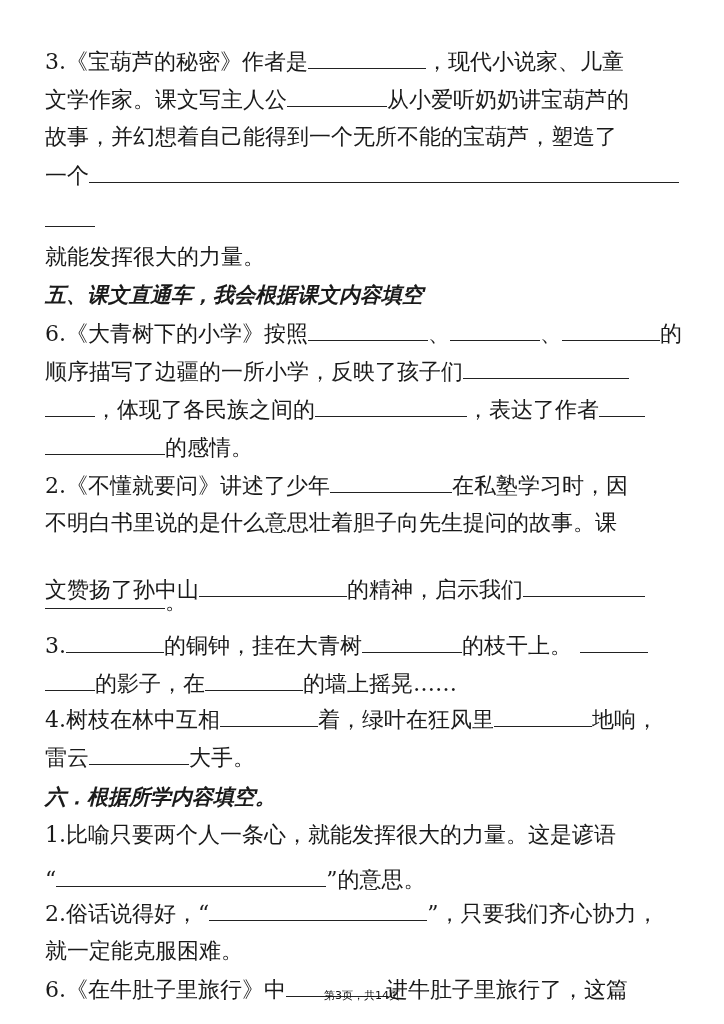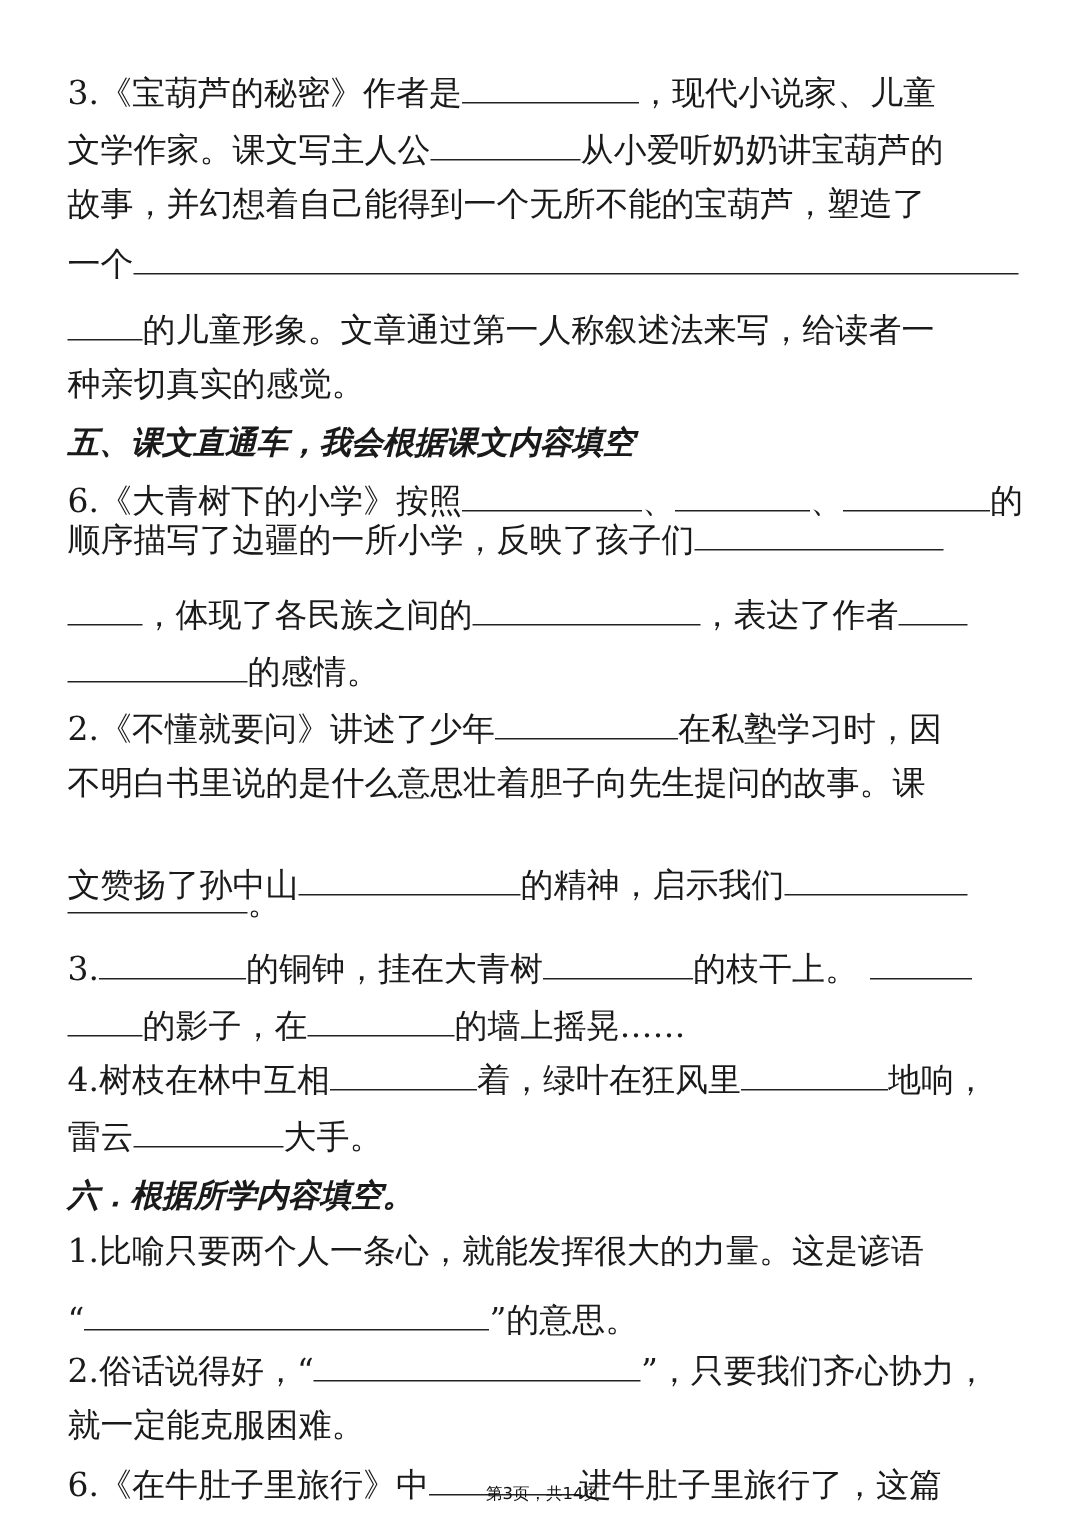--- a/index.html
+++ b/index.html
@@ -22,30 +22,30 @@
     <span class="txt">3.《宝葫芦的秘密》作者是</span><span class="blank" style="width:118px"></span><span class="txt">，现代小说家、儿童</span>
   </div>
   <div class="line" style="top:38px">
     <span class="txt">文学作家。课文写主人公</span><span class="blank" style="width:100px"></span><span class="txt">从小爱听奶奶讲宝葫芦的</span>
   </div>
   <div class="line" style="top:76px">故事，并幻想着自己能得到一个无所不能的宝葫芦，塑造了</div>
   <div class="line" style="top:114px">
     <span class="txt">一个</span><span class="blank" style="width:590px"></span>
   </div>
   <div class="line" style="top:158px">
-    <span class="blank" style="width:50px"></span><span class="txt">的儿童形象。文章通过第一人称叙述法来写，给读者一</span>
+    <span class="blank" style="width:50px"></span>
   </div>
-  <div class="line" style="top:196px">种亲切真实的感觉。</div>
+  <div class="line" style="top:196px">就能发挥很大的力量。</div>
 
   <div class="line heading" style="top:234px">五、课文直通车，我会根据课文内容填空</div>
 
   <div class="line" style="top:272px">
     <span class="txt">6.《大青树下的小学》按照</span><span class="blank" style="width:120px"></span><span class="txt">、</span><span class="blank" style="width:90px"></span><span class="txt">、</span><span class="blank" style="width:98px"></span><span class="txt">的</span>
   </div>
-  <div class="line" style="top:298px">
+  <div class="line" style="top:310px">
     <span class="txt">顺序描写了边疆的一所小学，反映了孩子们</span><span class="blank" style="width:166px"></span>
   </div>
   <div class="line" style="top:348px">
     <span class="blank" style="width:50px"></span><span class="txt">，体现了各民族之间的</span><span class="blank" style="width:152px"></span><span class="txt">，表达了作者</span><span class="blank" style="width:46px"></span>
   </div>
   <div class="line" style="top:386px">
     <span class="blank" style="width:120px"></span><span class="txt">的感情。</span>
   </div>
 
   <div class="line" style="top:424px">

